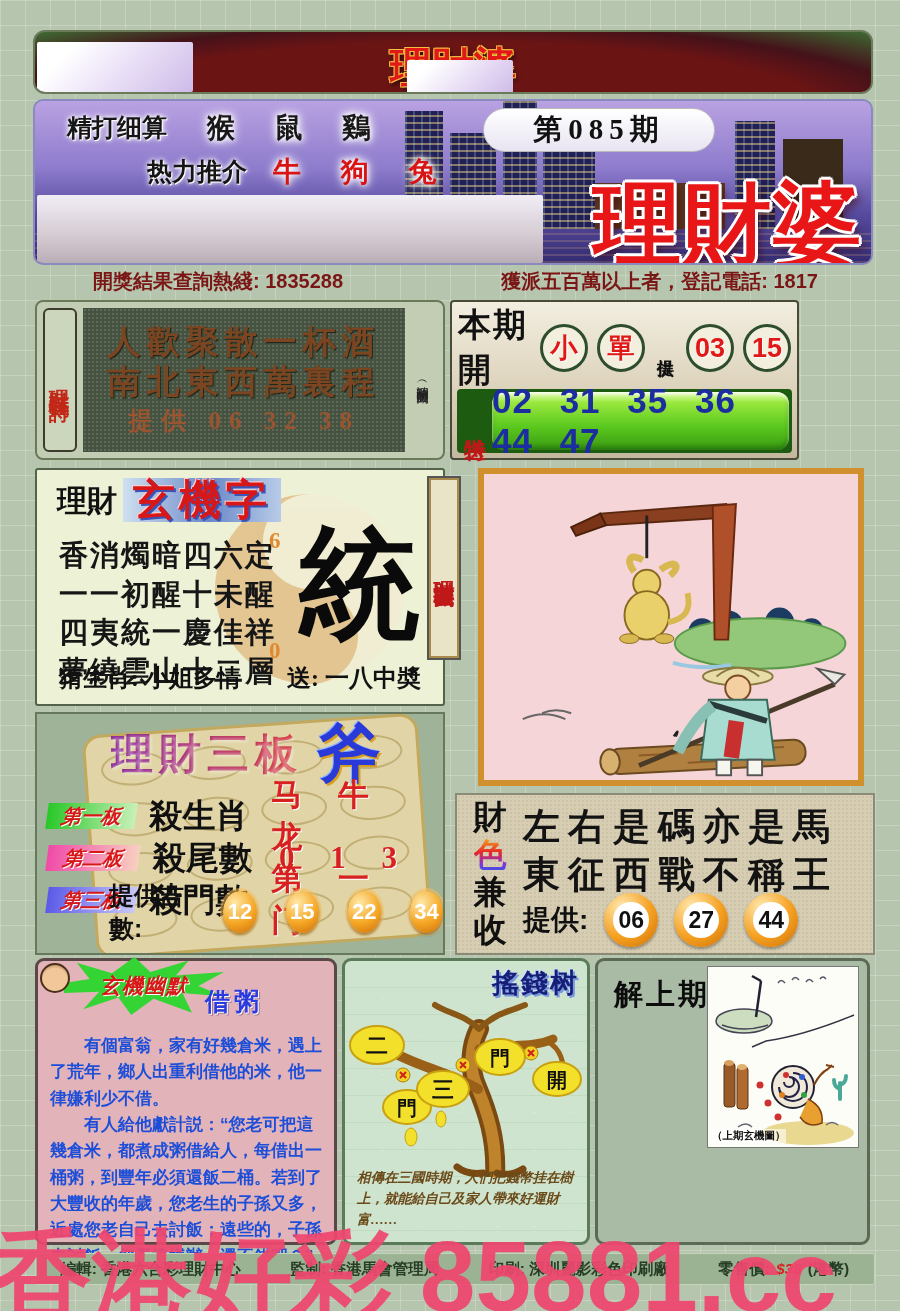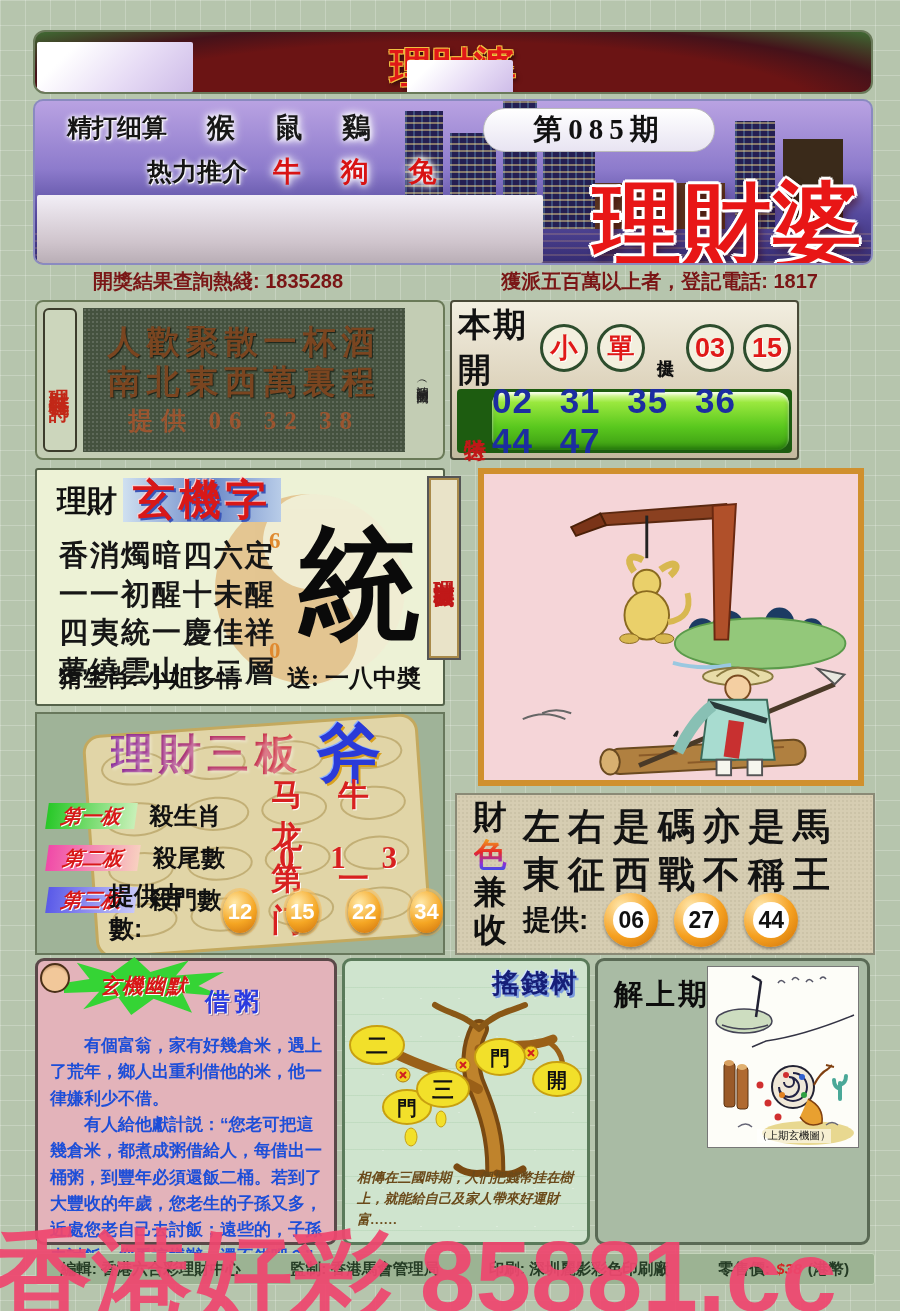--- a/index.html
+++ b/index.html
@@ -123,21 +123,21 @@
     letter-spacing:6px; background:linear-gradient(90deg,#8a2a9a,#d8383a); -webkit-background-clip:text; background-clip:text;
     -webkit-text-fill-color:transparent; color:#a8326a; text-shadow:2px 2px 3px rgba(255,255,255,.35);margin-left:16px; }
   .axe-char{ position:absolute; left:280px; top:-4px; font-family:"Liberation Serif", serif; font-size:64px; font-weight:900;
     color:#2a3ad8; text-shadow:2px 2px 0 #d8a020, -1px -1px 0 #8ab0ff; }
   .board-row{ position:absolute; left:10px; display:flex; align-items:center; gap:14px; height:36px; }
   .chip{ width:92px; height:26px; transform:skewX(-8deg); display:flex; align-items:center; justify-content:center;
     font-size:20px; font-weight:900; font-style:italic; color:#d81818; text-shadow:1px 1px 0 #fff; }
   .chip1{ background:linear-gradient(90deg,#28c828,#c8f0b8); }
   .chip2{ background:linear-gradient(90deg,#f04aa8,#f8d0c0); }
   .chip3{ background:linear-gradient(90deg,#5a5ae8,#c8c8f8); }
-  .board-name{ font-size:24px; font-weight:900; color:#101010; width:112px; }
+  .board-name{ font-size:33px; font-weight:900; color:#101010; width:112px; }
   .board-value{ font-family:"Liberation Serif", serif; font-size:31px; font-weight:900; color:#d82020; letter-spacing:14px; text-shadow:1px 1px 0 #fff; }
   .lucky-row{ position:absolute; left:72px; bottom:8px; display:flex; align-items:center; gap:29px; }
   .lucky-label{ font-size:25px; font-weight:900; color:#101010; }
   .lball{ width:42px; height:42px; border-radius:50%;
     background:radial-gradient(circle at 34% 28%, #ffe9a8, #f5a623 55%, #cf7410 95%);
     box-shadow:0 2px 3px rgba(0,0,0,.35), 0 0 0 3px rgba(250,190,90,.55);
     display:flex; align-items:center; justify-content:center; font-size:22px; font-weight:900; color:#fff; }
 
   
   .wealth-box{ left:455px; top:793px; width:420px; height:162px; background:#d6cdb2;
@@ -179,21 +179,21 @@
   .tree-title{ position:absolute; right:8px; top:4px; font-family:"Liberation Serif", serif; font-size:27px; font-weight:900; color:#161e78;
     text-shadow:2px 2px 0 #7a9ae0, -1px -1px 0 #cfe0ff; letter-spacing:2px; }
   .tree-box svg{ position:absolute; left:0; top:26px; }
   .tree-caption{ position:absolute; left:12px; right:8px; bottom:11px; font-family:"Liberation Serif", serif; font-style:italic;
     font-size:13.5px; font-weight:700; color:#6b4a1a; line-height:1.55; }
 
   .last-box{ left:595px; top:958px; width:275px; height:287px; background:#a9bba4; border:3px solid #5a6a55; border-radius:9px; }
   .last-title{ position:absolute; left:16px; top:14px; font-size:29px; font-weight:900; color:#0c0c0c; letter-spacing:3px; }
   .last-inset{ position:absolute; right:8px; top:5px; width:152px; height:182px; background:#fdfdf8; border:1px solid #777; }
   .last-inset svg{ width:100%; height:100%; display:block; }
-  .last-caption{ position:absolute; left:4px; bottom:4px; font-size:10.5px; color:#111; font-weight:400; background:rgba(255,255,255,.6);margin-left:45px; }
+  .last-caption{ position:absolute; left:4px; bottom:4px; font-size:10.5px; color:#111; font-weight:700; background:rgba(255,255,255,.6); }
 
   
   .footer{ left:35px; top:1253px; width:840px; height:32px; background:#9cb393; border:1px solid #c4d4ba; border-radius:3px;
     display:flex; align-items:center; justify-content:space-around; font-size:15.5px; font-weight:700; color:#253c25; }
   .price-red{ color:#d82020; font-style:italic; }
   .price-group{ display:flex; gap:6px; align-items:center; }
 
   .watermark{ left:-8px; top:1226px; font-size:100px; font-weight:900; color:#ef476f; white-space:nowrap;
     letter-spacing:0px; line-height:1; opacity:.93; }
 </style>

